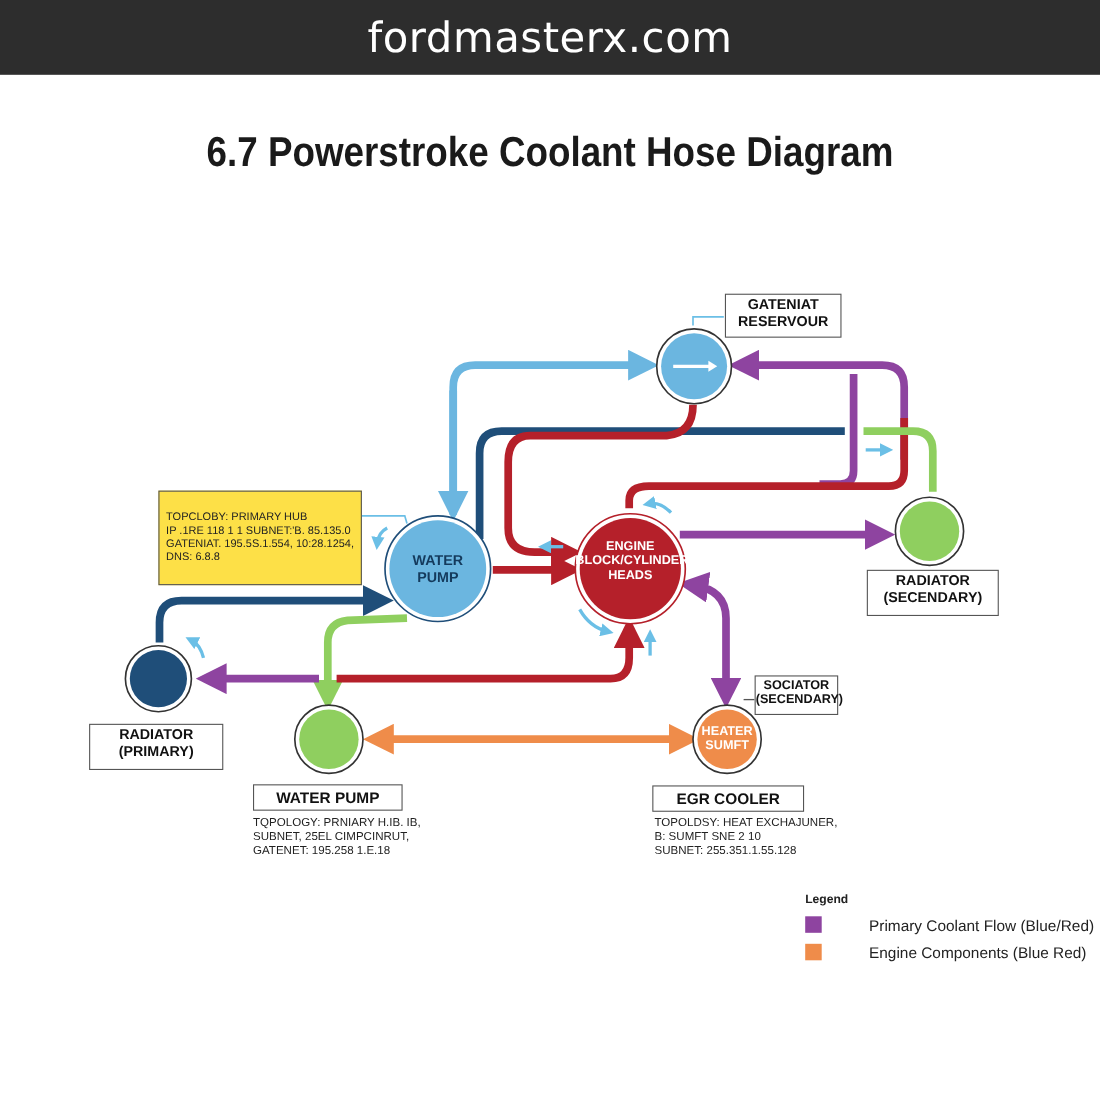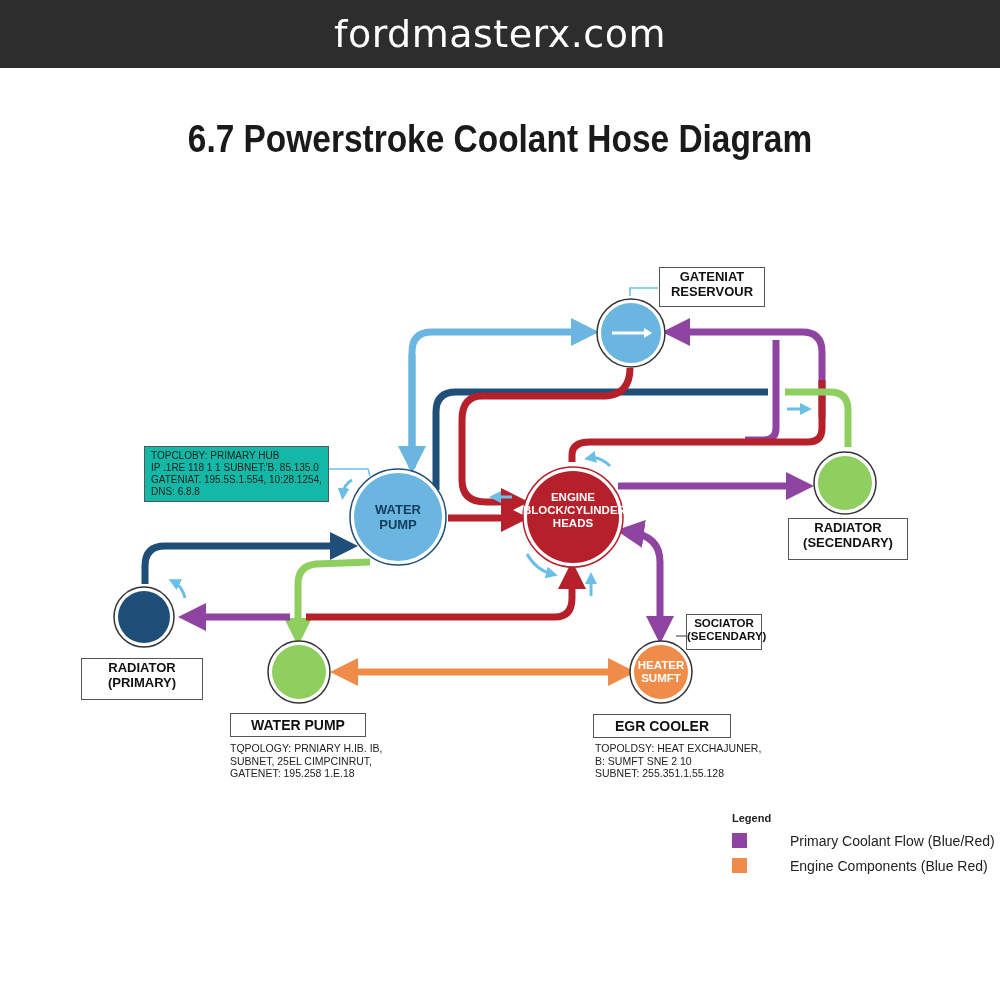--- a/index.html
+++ b/index.html
@@ -4,21 +4,21 @@
 <style>
   html,body{margin:0;padding:0;background:#ffffff;}
   body{width:1000px;height:1000px;position:relative;overflow:hidden;font-family:"Liberation Sans",sans-serif;}
   .topbar{position:absolute;left:0;top:0;width:1000px;height:68px;background:#2d2d2d;color:#fff;display:flex;align-items:center;justify-content:center;font-family:"DejaVu Sans",sans-serif;font-size:38px;letter-spacing:0.5px;}
   .title{position:absolute;left:0;top:118px;width:1000px;text-align:center;font-family:"Liberation Sans Narrow","Liberation Sans",sans-serif;font-weight:bold;font-size:38px;color:#1a1a1a;transform:scaleX(0.88);transform-origin:center;}
   svg.diagram{position:absolute;left:0;top:0;}
   .lbl{position:absolute;background:#fff;border:1.5px solid #555;text-align:center;font-weight:bold;color:#111;font-family:"Liberation Sans",sans-serif;line-height:1.15;}
   .lbl span{display:block;}
   .info{position:absolute;font-family:"Liberation Sans",sans-serif;font-size:11px;color:#222;line-height:1.2;white-space:nowrap;}
   .info span{display:block;}
-  .infobox{border:1.5px solid #555;background:#14b8a6;padding:3px 6px;}
+  .infobox{border:1.5px solid #555;background:#fde047;padding:18px 6px;}
   .node-text{position:absolute;text-align:center;font-weight:bold;line-height:1.15;white-space:nowrap;}
   .node-text span{display:block;}
   .legend{position:absolute;left:732px;top:812px;}
   .legend-title{font-weight:bold;font-size:11px;color:#222;margin-bottom:4px;}
   .legend-item{display:flex;align-items:center;height:25px;font-size:14px;color:#222;gap:31px;}
   .swatch{width:15px;height:15px;margin-right:12px;}
 </style>
 </head>
 <body>
 

